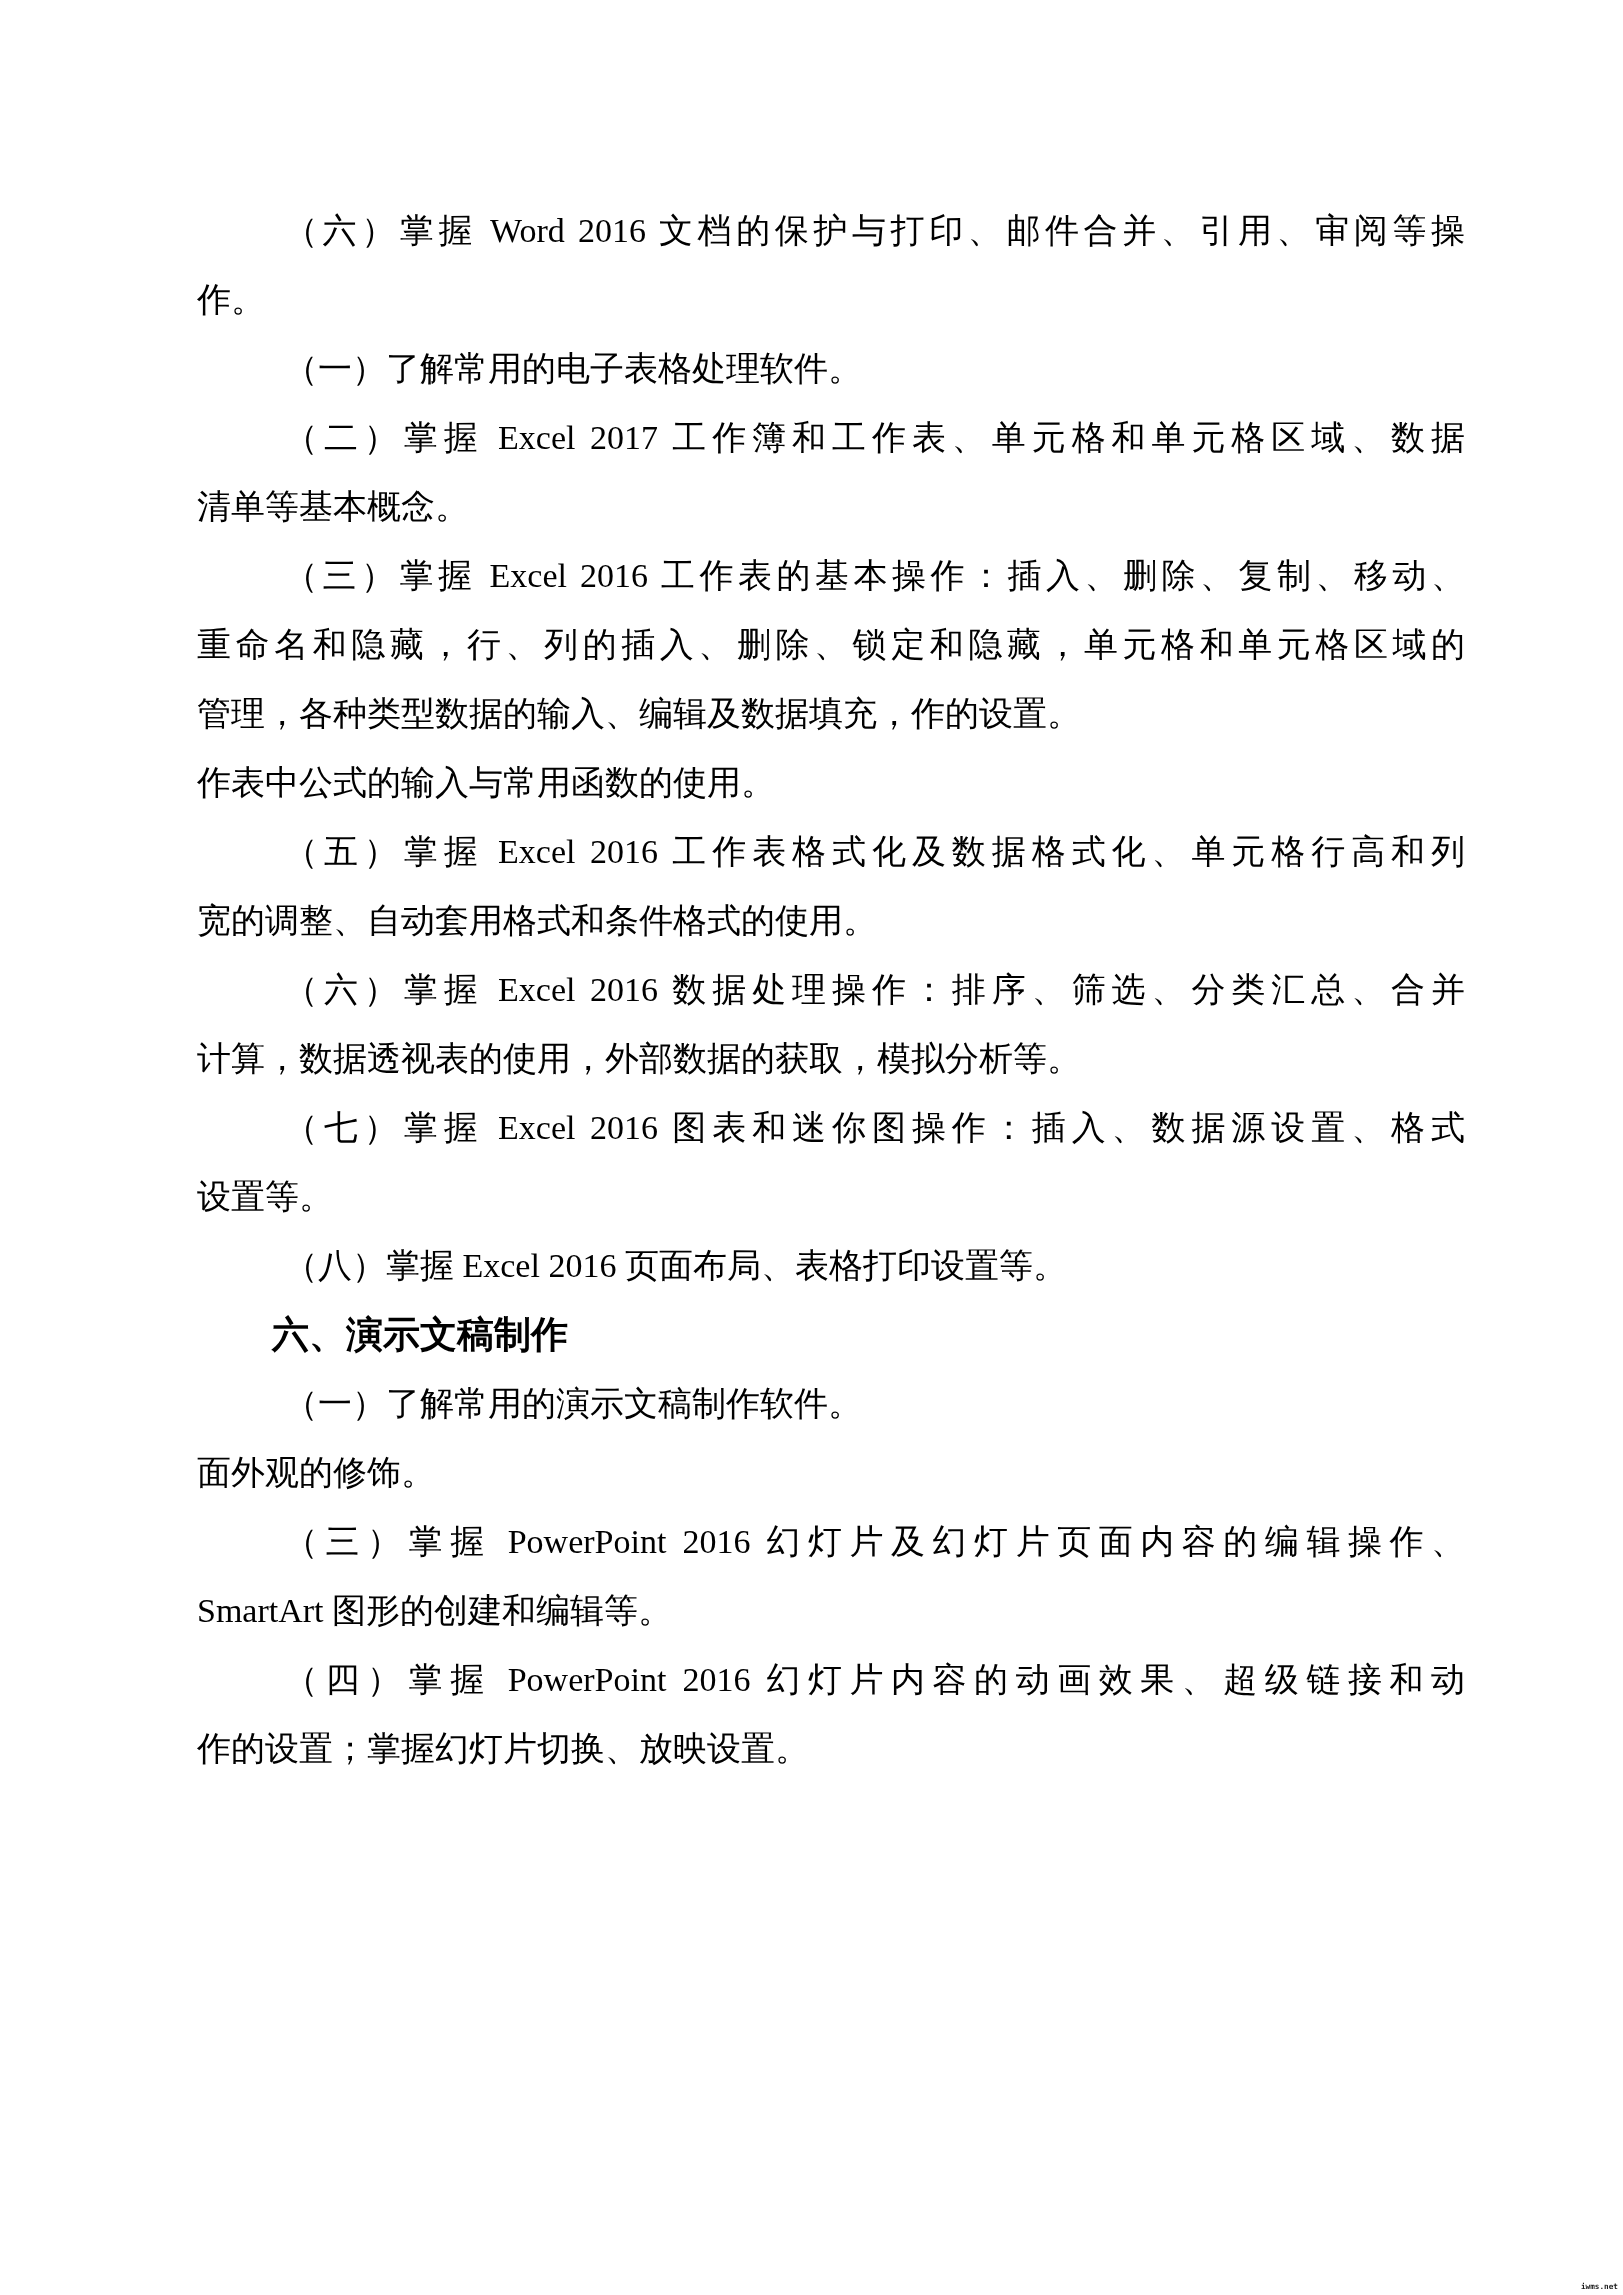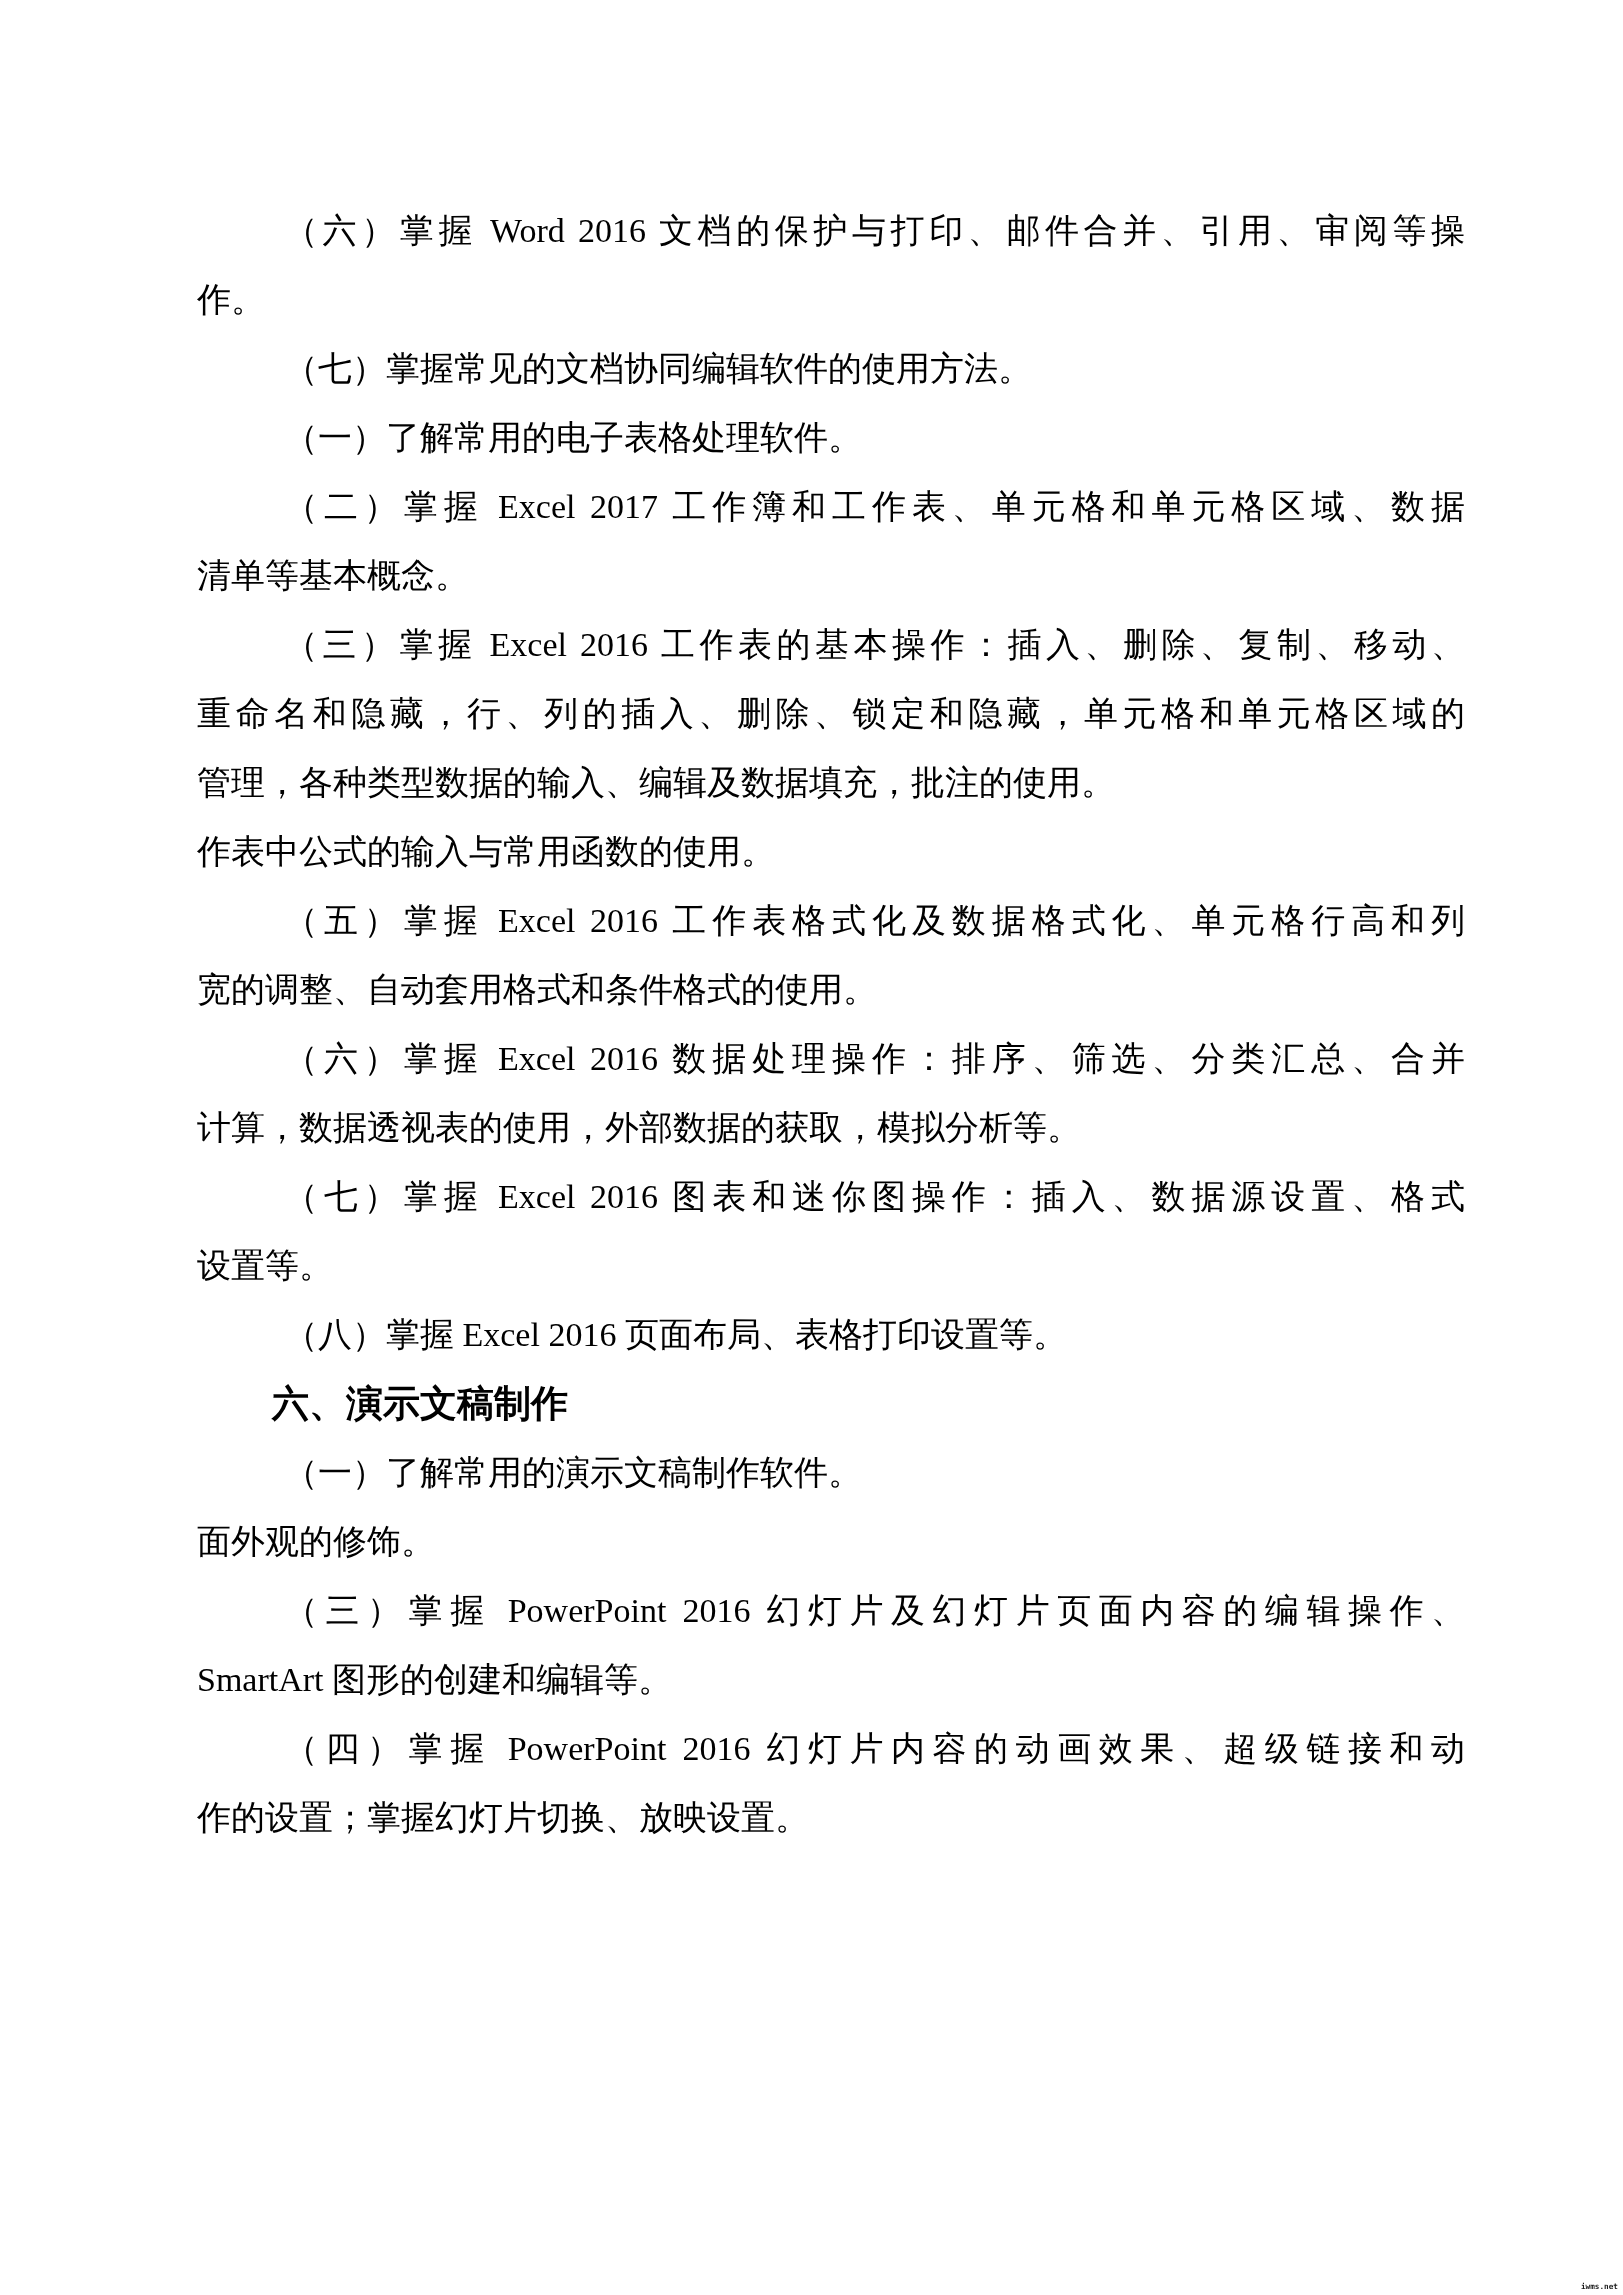--- a/index.html
+++ b/index.html
@@ -67,27 +67,26 @@
                  -0.5px 0.5px 0 #ffffff, 0.5px 0.5px 0 #ffffff;
   }
 </style>
 </head>
 <body>
 
 <div class="page">
   <div class="doc-body">
       <div class="line indent just">（六）掌握 Word 2016 文档的保护与打印、邮件合并、引用、审阅等操</div>
       <div class="line">作。</div>
-      <div class="line indent">（七）掌握常见的文档协同编辑软件的使用方法。</div>
       <div class="line indent">（一）了解常用的电子表格处理软件。</div>
       <div class="line indent just">（二）掌握 Excel 2017 工作簿和工作表、单元格和单元格区域、数据</div>
       <div class="line">清单等基本概念。</div>
       <div class="line indent just">（三）掌握 Excel 2016 工作表的基本操作：插入、删除、复制、移动、</div>
       <div class="line just">重命名和隐藏，行、列的插入、删除、锁定和隐藏，单元格和单元格区域的</div>
-      <div class="line">管理，各种类型数据的输入、编辑及数据填充，批注的使用。</div>
+      <div class="line">管理，各种类型数据的输入、编辑及数据填充，作的设置。</div>
       <div class="line">作表中公式的输入与常用函数的使用。</div>
       <div class="line indent just">（五）掌握 Excel 2016 工作表格式化及数据格式化、单元格行高和列</div>
       <div class="line">宽的调整、自动套用格式和条件格式的使用。</div>
       <div class="line indent just">（六）掌握 Excel 2016 数据处理操作：排序、筛选、分类汇总、合并</div>
       <div class="line">计算，数据透视表的使用，外部数据的获取，模拟分析等。</div>
       <div class="line indent just">（七）掌握 Excel 2016 图表和迷你图操作：插入、数据源设置、格式</div>
       <div class="line">设置等。</div>
       <div class="line indent">（八）掌握 Excel 2016 页面布局、表格打印设置等。</div>
       <div class="line heading">六、演示文稿制作</div>
       <div class="line indent">（一）了解常用的演示文稿制作软件。</div>

